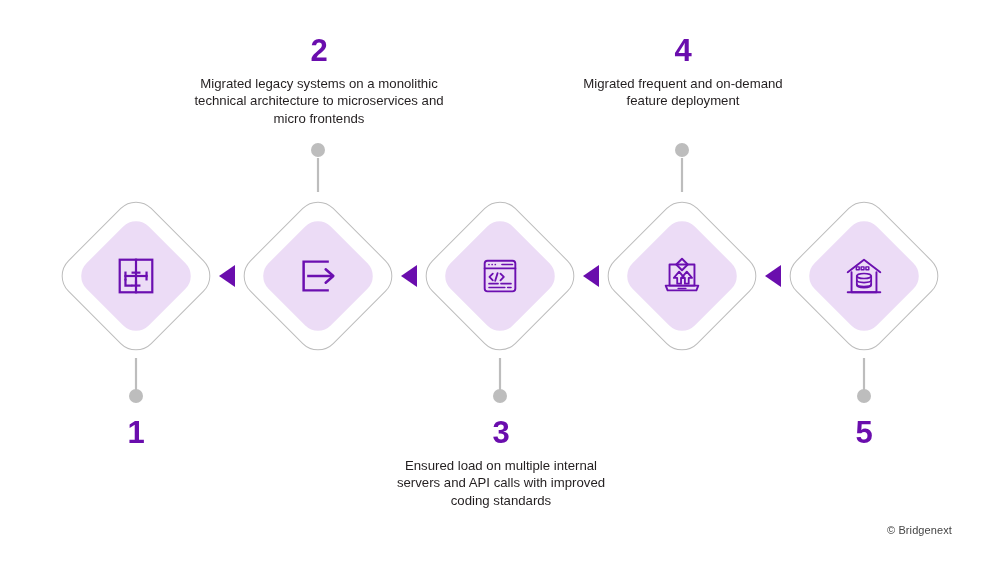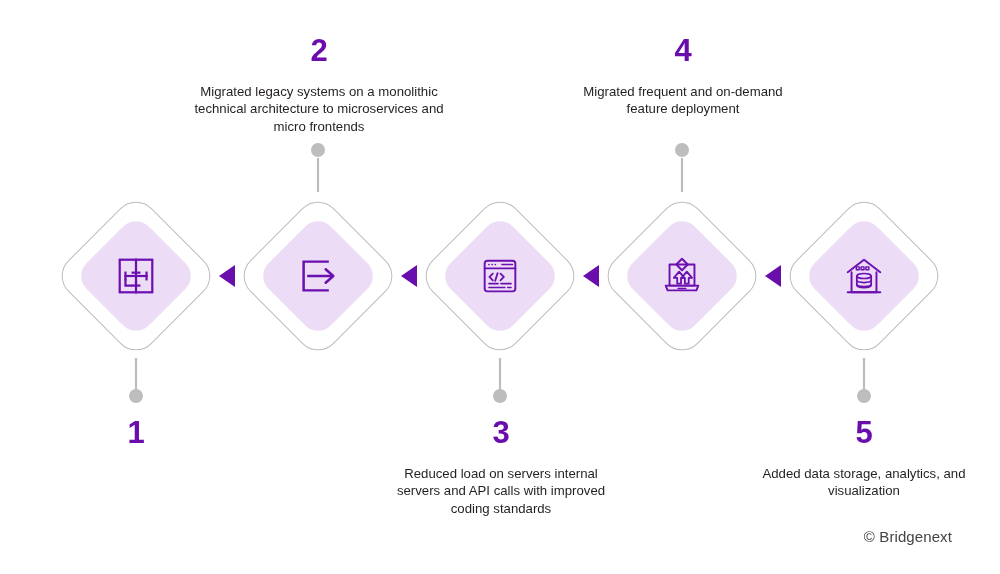--- a/index.html
+++ b/index.html
@@ -89,30 +89,30 @@
     color: #6a0dad;
     font-size: 31px;
     font-weight: bold;
     line-height: 36px;
     letter-spacing: 0px;
   }
   .caption .txt {
     font-size: 13.2px;
     line-height: 17.4px;
     color: #231f20;
-    margin-top: 14px;
+    margin-top: 6px;
   }
   .caption.above .num { margin-bottom: 1px; }
 
   
   .copyright {
     position: absolute;
     right: 48px;
-    bottom: 29px;
-    font-size: 15px;
+    bottom: 38px;
+    font-size: 11px;
     color: #444444;
     letter-spacing: 0.1px;
   }
 </style>
 </head>
 <body>
 
 <div class="stage">
 
   <svg class="connectors" viewBox="0 0 1000 574" xmlns="http://www.w3.org/2000/svg">
@@ -238,28 +238,27 @@
     <div class="num">1</div>
   </div>
 
   <div class="caption above" style="left:181px; top:33px; width:276px;">
     <div class="num">2</div>
     <div class="txt">Migrated legacy systems on a monolithic technical architecture to microservices and micro frontends</div>
   </div>
 
   <div class="caption below" style="left:391px; top:415px; width:220px;">
     <div class="num">3</div>
-    <div class="txt">Reduced load on servers internal servers and API calls with improved coding standards</div>
+    <div class="txt">Ensured load on multiple internal servers and API calls with improved coding standards</div>
   </div>
 
   <div class="caption above" style="left:583px; top:33px; width:200px;">
     <div class="num">4</div>
     <div class="txt">Migrated frequent and on-demand feature deployment</div>
   </div>
 
   <div class="caption below" style="left:747px; top:415px; width:234px;">
     <div class="num">5</div>
-    <div class="txt">Added data storage, analytics, and visualization</div>
   </div>
 
   <div class="copyright">© Bridgenext</div>
 
 </div>
 
 </body></html>

